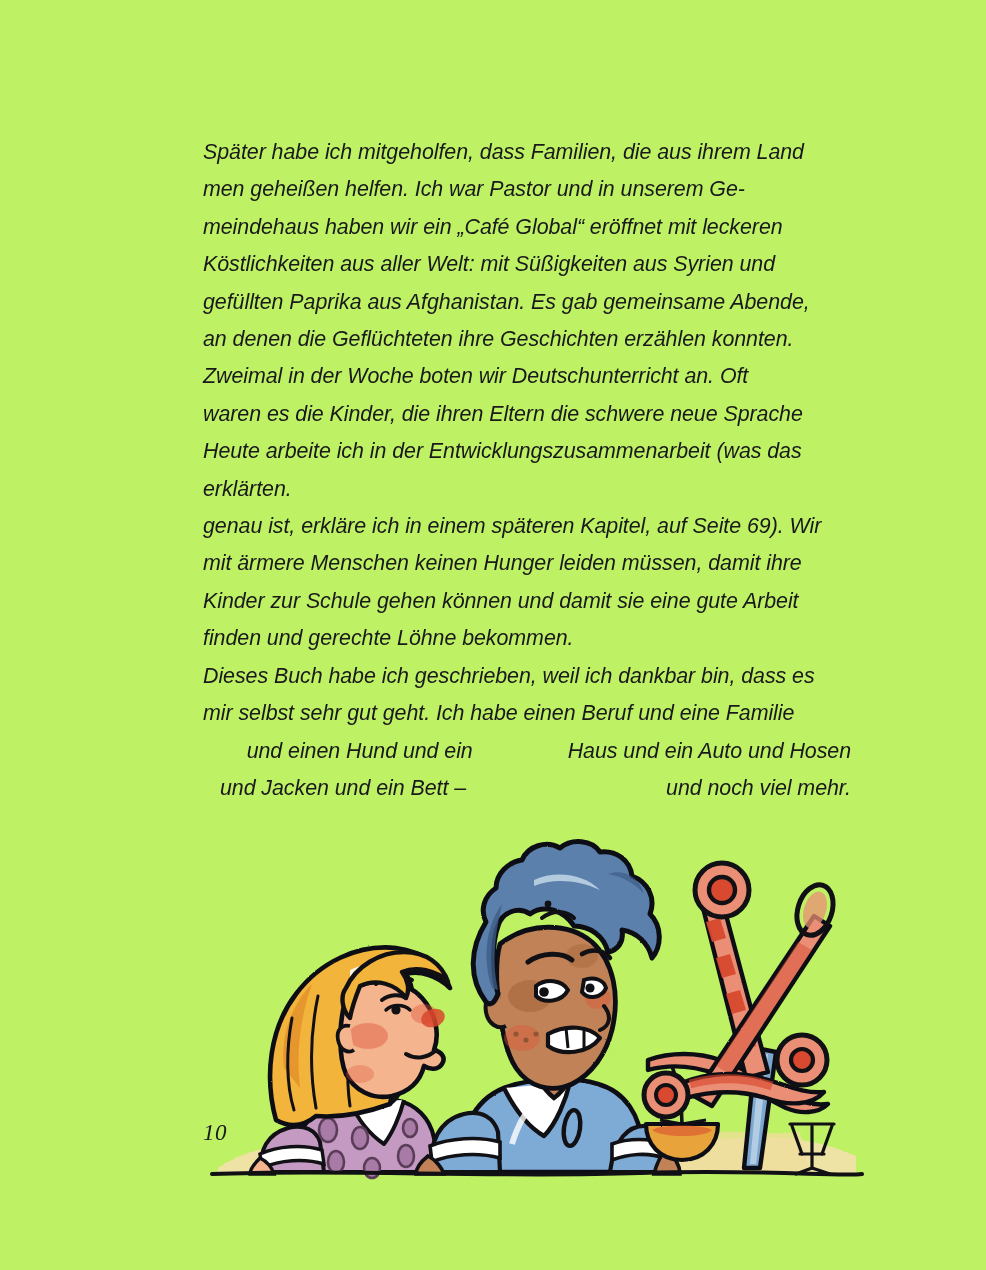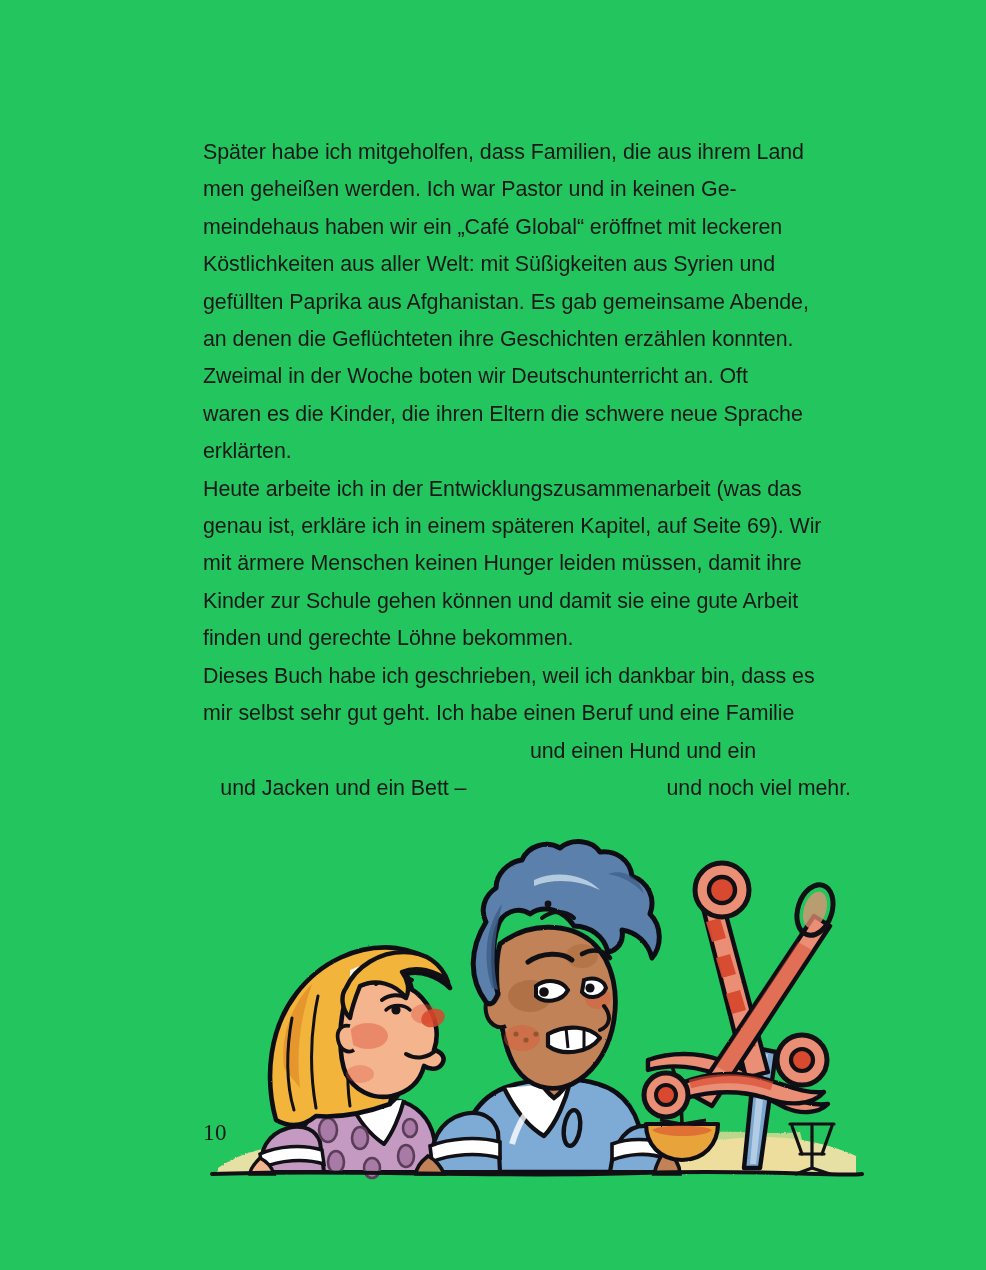--- a/index.html
+++ b/index.html
@@ -12,21 +12,22 @@
     height: 1270px;
     position: relative;
     overflow: hidden;
     font-family: "Liberation Sans", sans-serif;
   }
 
   
   #page {
     position: absolute;
     inset: 0;
-    background: #22c55e;
+    background: #bef264;
+    font-style: italic;
   }
 
   
   #text-block {
     position: absolute;
     left: 203px;
     top: 134px;
     width: 648px;
   }
   .text-line {
@@ -69,39 +70,40 @@
   #illustration svg { display: block; width: 100%; height: 100%; }
 </style>
 </head>
 <body>
 
 <div id="page">
 
   <div id="text-block">
 
     <div class="text-line">Später habe ich mitgeholfen, dass Familien, die aus ihrem Land</div>
-    <div class="text-line">men geheißen werden. Ich war Pastor und in keinen Ge-</div>
+    <div class="text-line">men geheißen helfen. Ich war Pastor und in unserem Ge-</div>
     <div class="text-line">meindehaus haben wir ein „Café Global“ eröffnet mit leckeren</div>
     <div class="text-line">Köstlichkeiten aus aller Welt: mit Süßigkeiten aus Syrien und</div>
     <div class="text-line">gefüllten Paprika aus Afghanistan. Es gab gemeinsame Abende,</div>
     <div class="text-line">an denen die Geflüchteten ihre Geschichten erzählen konnten.</div>
     <div class="text-line">Zweimal in der Woche boten wir Deutschunterricht an. Oft</div>
     <div class="text-line">waren es die Kinder, die ihren Eltern die schwere neue Sprache</div>
+    <div class="text-line">Heute arbeite ich in der Entwicklungszusammenarbeit (was das</div>
     <div class="text-line">erklärten.</div>
-    <div class="text-line">Heute arbeite ich in der Entwicklungszusammenarbeit (was das</div>
     <div class="text-line">genau ist, erkläre ich in einem späteren Kapitel, auf Seite 69). Wir</div>
     <div class="text-line">mit ärmere Menschen keinen Hunger leiden müssen, damit ihre</div>
     <div class="text-line">Kinder zur Schule gehen können und damit sie eine gute Arbeit</div>
     <div class="text-line">finden und gerechte Löhne bekommen.</div>
     <div class="text-line">Dieses Buch habe ich geschrieben, weil ich dankbar bin, dass es</div>
     <div class="text-line">mir selbst sehr gut geht. Ich habe einen Beruf und eine Familie</div>
 
     <div class="text-line wrap-line">
       <span class="seg-left">und einen Hund und ein</span>
       <span class="seg-gap" style="width:95px"></span>
+      <span class="seg-right">Haus und ein Auto und Hosen</span>
     </div>
 
     <div class="text-line wrap-line">
       <span class="seg-left">und Jacken und ein Bett –</span>
       <span class="seg-gap" style="width:200px"></span>
       <span class="seg-right">und noch viel mehr.</span>
     </div>
 
   </div>
 

